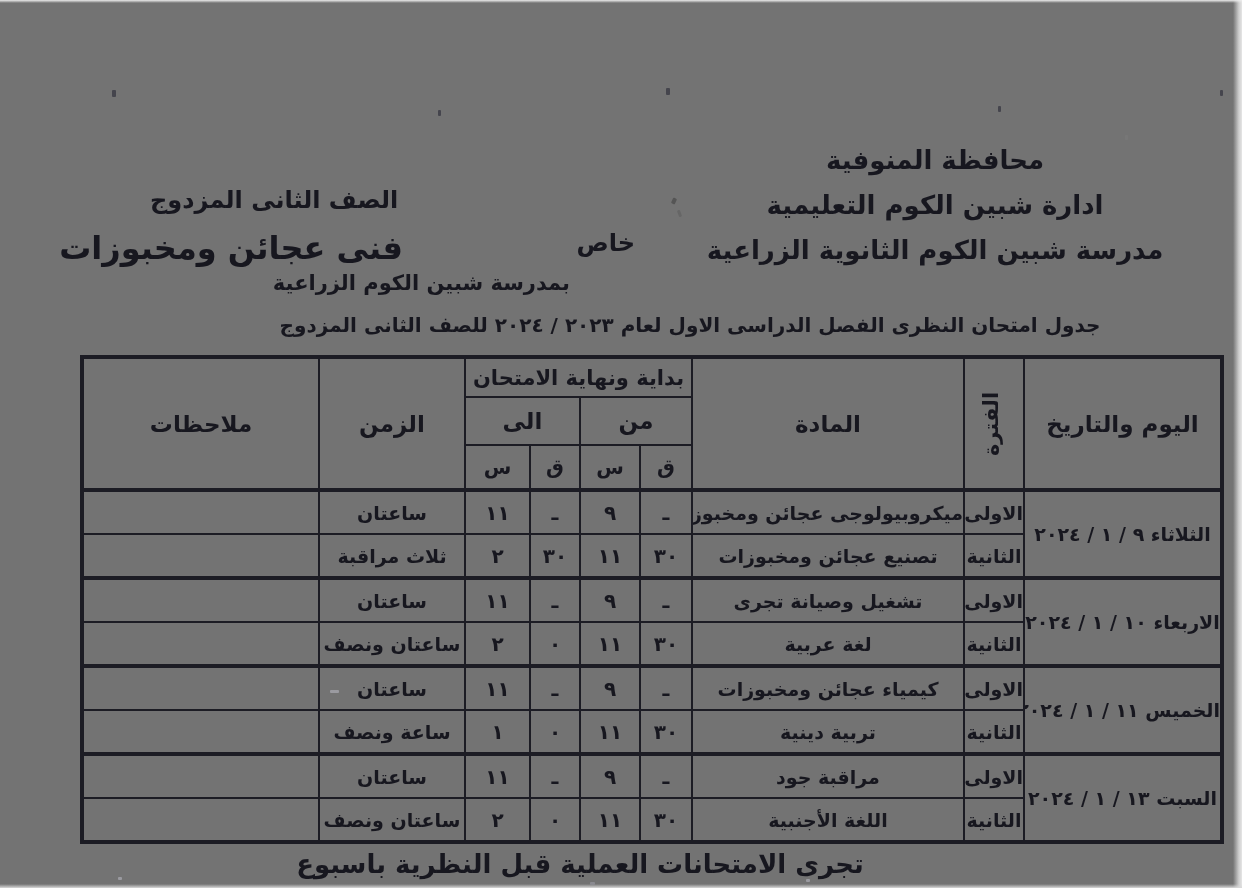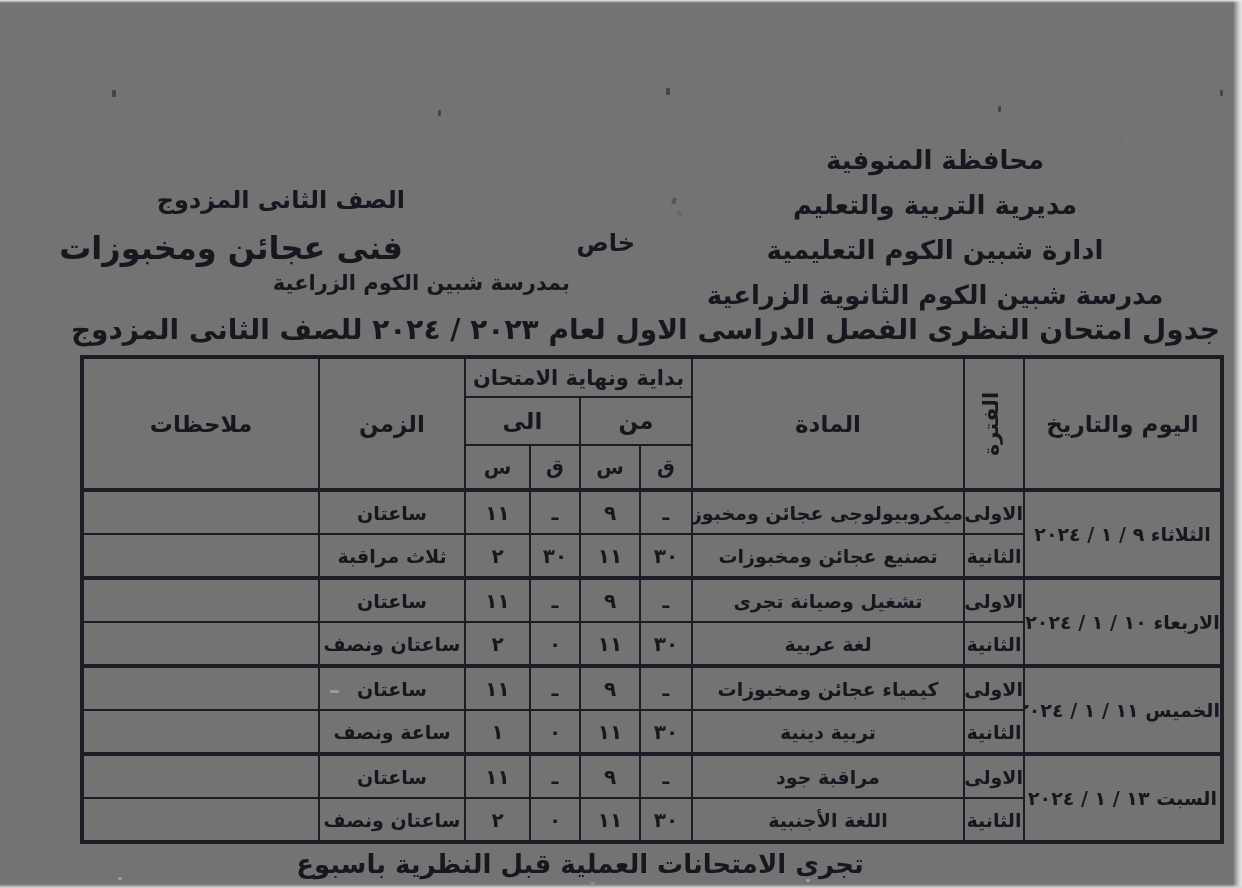--- a/index.html
+++ b/index.html
@@ -5,25 +5,25 @@
   html,body{margin:0;padding:0;background:#888;}
   .page{
     position:relative; width:1242px; height:888px; margin:0 auto;
     background:#737373; overflow:hidden;
     font-family:"DejaVu Sans", sans-serif; font-weight:bold; color:#17171f;
     direction:rtl;
   }
   
   .lh-right{position:absolute; top:138px; left:655px; width:560px; text-align:center;
             font-size:26px; line-height:45px; white-space:nowrap;}
-  .class-line{position:absolute; top:186px; left:150px; width:255px; text-align:right; font-size:24px; white-space:nowrap;}
+  .class-line{position:absolute; top:186px; left:150px; width:255px; text-align:left; font-size:24px; white-space:nowrap;}
   .specialty-line{position:absolute; top:229px; left:148px; width:255px; text-align:center; font-size:32px; white-space:nowrap;}
   .special-label{position:absolute; top:229px; left:545px; width:90px; font-size:24px; white-space:nowrap;}
   .school-line{position:absolute; top:271px; left:330px; width:240px; text-align:center; font-size:21px; white-space:nowrap;}
-  .doc-title{position:absolute; top:313px; left:160px; width:1060px; text-align:center; font-size:28px; white-space:nowrap;}
+  .doc-title{position:absolute; top:313px; left:160px; width:1060px; text-align:center; font-size:20px; white-space:nowrap;}
   .footer-note{position:absolute; top:849px; left:100px; width:960px; text-align:center; font-size:26px; white-space:nowrap;}
 
   
   table.sched{
     position:absolute; top:355px; left:80px; width:1140px;
     border-collapse:collapse; table-layout:fixed; direction:rtl;
     border:4px solid #1c1c24;
   }
   .sched th, .sched td{
     border:2px solid #1c1c24; padding:0; text-align:center; vertical-align:middle;
@@ -56,21 +56,20 @@
     background:linear-gradient(180deg,#ececec,rgba(0,0,0,0));}
   .speck{position:absolute; background:#45454d; border-radius:1px;}
 </style>
 </head>
 <body>
 
 <div class="page">
 
   <div class="lh-right">
     <div>محافظة المنوفية</div>
-    <div>مديرية التربية والتعليم</div>
     <div>ادارة شبين الكوم التعليمية</div>
     <div>مدرسة شبين الكوم الثانوية الزراعية</div>
   </div>
 
   <div class="class-line">الصف الثانى المزدوج</div>
   <div class="special-label">خاص</div>
   <div class="specialty-line">فنى عجائن ومخبوزات</div>
   <div class="school-line">بمدرسة شبين الكوم الزراعية</div>
 
   <div class="doc-title">جدول امتحان النظرى الفصل الدراسى الاول لعام ٢٠٢٣ / ٢٠٢٤ للصف الثانى المزدوج</div>

